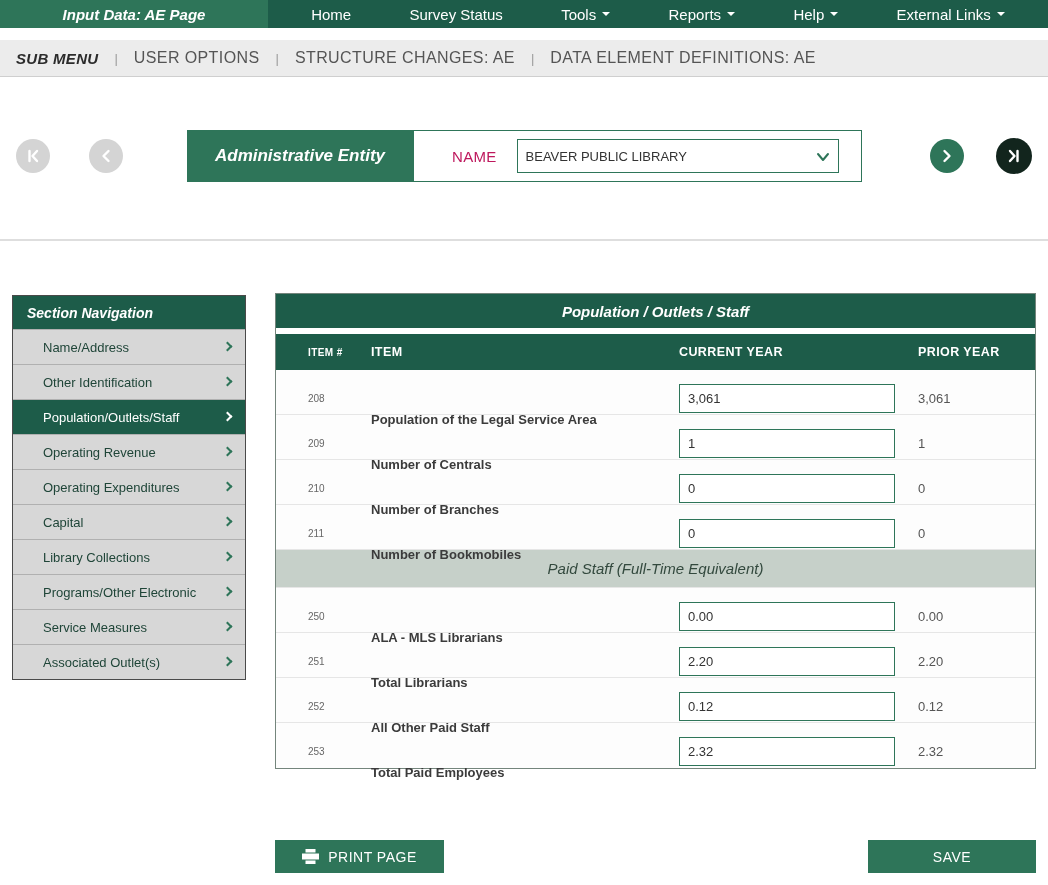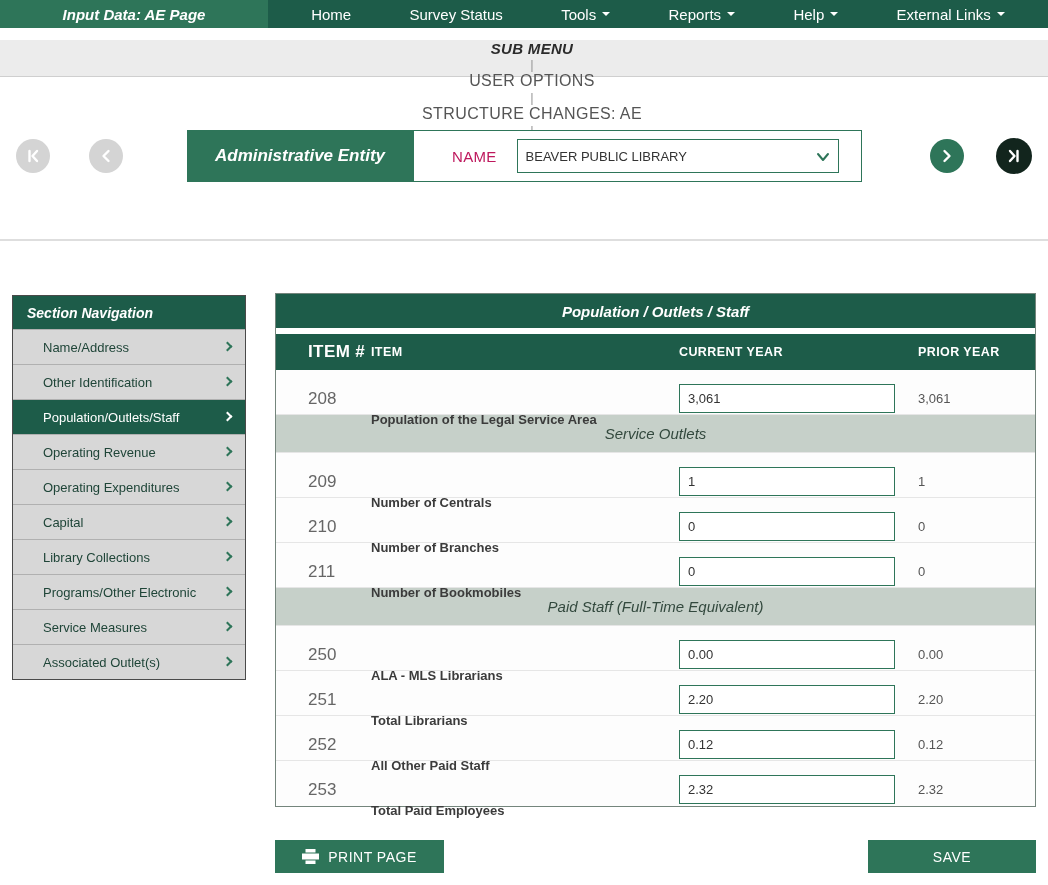--- a/index.html
+++ b/index.html
@@ -13,21 +13,21 @@
   #app{position:relative;width:1048px;height:885px;background:#fff;overflow:hidden;}
 
   
   .topnav{position:absolute;left:0;top:0;width:1048px;height:28px;background:var(--brand,#1d5c49);display:flex;align-items:stretch;}
   .active-tab{width:268px;background:var(--accent,#2e7559);color:#fff;font-style:italic;font-weight:bold;font-size:15px;display:flex;align-items:center;justify-content:center;cursor:pointer;}
   .nav-items{flex:1;display:flex;align-items:center;justify-content:space-around;padding:8px 14px;}
   .nav-item{color:#fff;font-size:15px;text-decoration:none;display:flex;align-items:center;cursor:pointer;white-space:nowrap;}
   .caret{display:inline-block;width:0;height:0;border-left:4px solid transparent;border-right:4px solid transparent;border-top:4px solid #fff;margin-left:6px;}
 
   
-  .submenu{position:absolute;left:0;top:40px;width:1048px;height:37px;background:var(--submenu-bg,#ececec);border-bottom:1px solid #cfcfcf;display:flex;align-items:center;padding-left:16px;flex-direction:column;}
+  .submenu{position:absolute;left:0;top:40px;width:1048px;height:37px;background:var(--submenu-bg,#ececec);border-bottom:1px solid #cfcfcf;display:flex;align-items:center;padding-left:16px;}
   .submenu-title{font-weight:bold;font-style:italic;font-size:15px;color:#2b2b2b;letter-spacing:.3px;}
   .submenu-sep{color:#9a9a9a;margin:0 16px;font-size:13px;}
   .submenu-link{font-size:16px;color:#555;letter-spacing:.4px;text-decoration:none;cursor:pointer;white-space:nowrap;}
 
   
   .circle{position:absolute;width:34px;height:34px;border-radius:50%;display:flex;align-items:center;justify-content:center;cursor:pointer;}
   .circle svg{display:block;}
   .c-disabled{background:var(--disabled-circle,#d4d4d4);}
   .c-green{background:var(--accent,#2e7559);}
   .c-dark{background:var(--dark-circle,#12251d);}
@@ -52,21 +52,21 @@
 
   
   .table{position:absolute;left:275px;top:293px;width:761px;border:1px solid var(--table-border,#74857c);background:#fff;}
   .ttitle{height:34px;background:var(--brand,#1d5c49);color:#fff;font-style:italic;font-weight:bold;font-size:15px;display:flex;align-items:center;justify-content:center;}
   .tgap{height:6px;background:#fff;}
   .thead,.trow{display:grid;grid-template-columns:95px 308px 239px 1fr;align-items:center;}
   .thead{height:36px;background:var(--brand,#1d5c49);color:#fff;font-size:12.5px;font-weight:bold;letter-spacing:.4px;}
   .thead .c-itemno{color:#fff;}
   .trow{height:45px;background:#fdfdfd;border-bottom:1px solid #e6e6e6;}
   .trow:last-child{border-bottom:none;}
-  .c-itemno{padding-left:32px;font-size:17px;color:#666;}
+  .c-itemno{padding-left:32px;font-size:10px;color:#666;}
   .c-item{font-size:13px;font-weight:bold;color:#3b3b3b;padding-right:10px;margin-top:42px;}
   .val-input{width:216px;height:29px;border:1.5px solid var(--input-border,#2e7559);font-family:inherit;font-size:13px;padding:0 8px;color:#333;background:#fff;}
   .c-prior{font-size:13px;color:#555;}
   .srow{height:38px;background:var(--section-bg,#c6d0c9);display:flex;align-items:center;justify-content:center;font-style:italic;font-size:15px;color:#33493e;border-bottom:1px solid #e6e6e6;}
 
   
   .btn{position:absolute;top:840px;height:33px;background:var(--accent,#2e7559);color:#fff;border:none;font-family:inherit;font-size:14px;letter-spacing:.5px;display:flex;align-items:center;justify-content:center;cursor:pointer;}
   .btn-print{left:275px;width:169px;gap:9px;}
   .btn-save{left:868px;width:168px;}
 </style>
@@ -205,23 +205,20 @@
       <div>PRIOR YEAR</div>
     </div>
 
     <div class="trow">
       <div class="c-itemno">208</div>
       <div class="c-item">Population of the Legal Service Area</div>
       <div class="c-cur"><input class="val-input" value="3,061" style=""></div>
       <div class="c-prior">3,061</div>
     </div>
 
-    <div class="srow">
-        <span>Service Outlets</span>
-      </div>
 
     <div class="trow">
       <div class="c-itemno">209</div>
       <div class="c-item">Number of Centrals</div>
       <div class="c-cur"><input class="val-input" value="1" style=""></div>
       <div class="c-prior">1</div>
     </div>
 
     <div class="trow">
       <div class="c-itemno">210</div>

